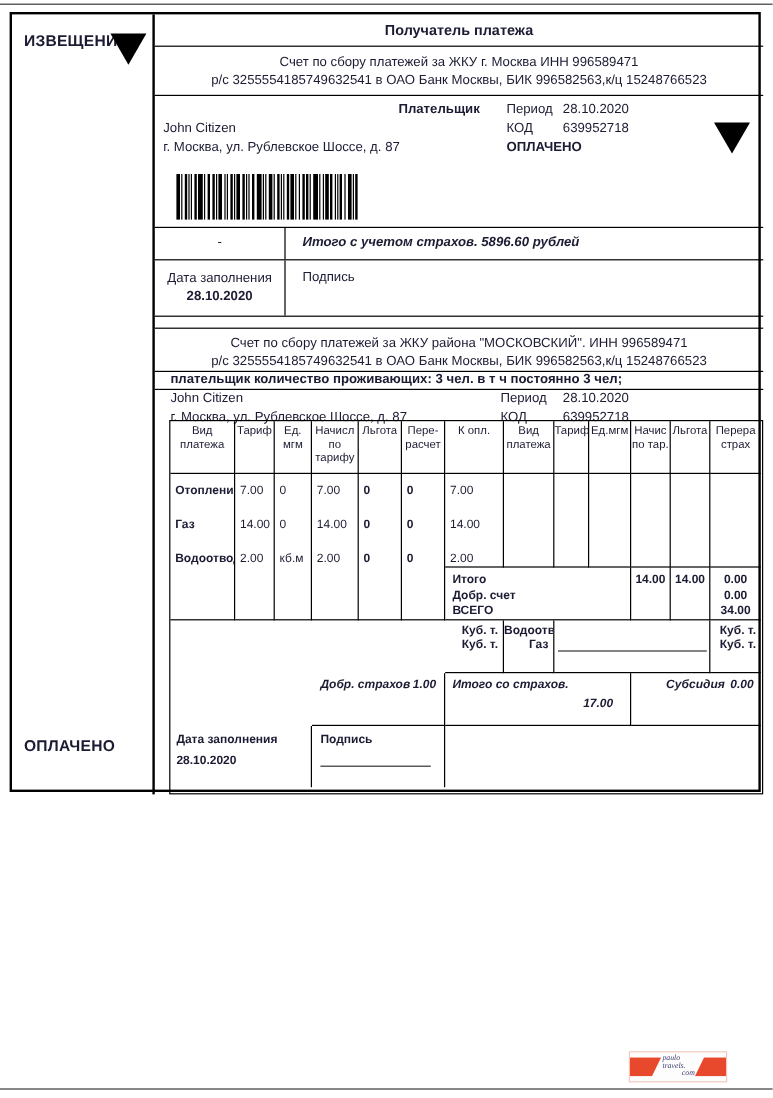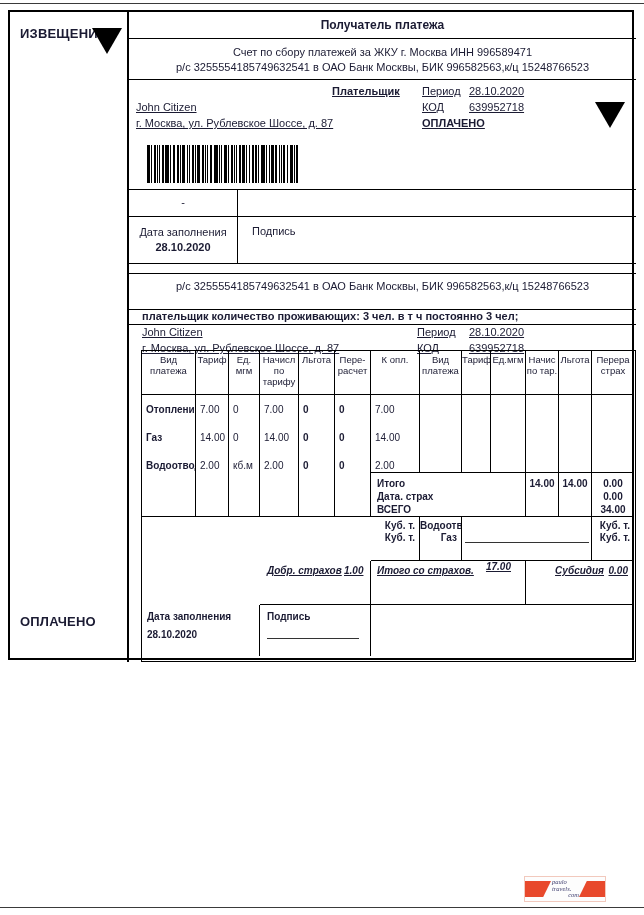--- a/index.html
+++ b/index.html
@@ -8,21 +8,21 @@
   .hrule { position:absolute; left:0; width:644px; border-top:1px solid #3a3a3a; }
   .form { position:absolute; left:8px; top:10px; width:626px; height:650px; border:2px solid var(--line); }
   .leftcol { position:absolute; left:0; top:0; width:119px; height:650px; border-right:2px solid var(--line); }
   .stub-label { position:absolute; left:10px; font-weight:bold; font-size:13px; letter-spacing:.2px; }
   .tri { width:0; height:0; border-left:15px solid transparent; border-right:15px solid transparent; border-top:26px solid #000; position:absolute; }
   .pane { position:absolute; left:119px; top:0; width:507px; height:650px; }
   .sec { position:absolute; left:0; width:507px; }
   .sec-header { top:0; height:27px; border-bottom:1.5px solid var(--line); text-align:center; font-weight:bold; font-size:12px; padding-top:6px; }
   .sec-recipient { top:27px; height:41px; border-bottom:1.5px solid var(--line); text-align:center; font-size:11px; padding-top:6px; line-height:15px; }
   .sec-payer { top:68px; height:65px; font-size:11px; }
-  .abs { position:absolute; white-space:nowrap;text-decoration:underline; }
+  .abs { position:absolute; white-space:nowrap; }
   .b { font-weight:bold; }
   .i { font-style:italic; }
   .barcode { position:absolute; left:18px; top:133px; width:204px; height:38px; display:flex; align-items:stretch; }
   .barcode div { background:#000; }
   .sec-itogo { top:177px; height:28px; border-top:1.5px solid var(--line); border-bottom:1.5px solid var(--line); display:flex; }
   .cell-dash { width:109px; border-right:1.5px solid var(--line); text-align:center; font-size:11px; padding-top:6px; }
   .cell-itogo { flex:1; font-size:11px; padding:6px 0 0 14px; }
   .sec-sign { top:205px; height:47px; border-bottom:1.5px solid var(--line); display:flex; }
   .cell-date { width:109px; border-right:1.5px solid var(--line); text-align:center; font-size:11px; padding-top:8px; line-height:15px; }
   .cell-podp { flex:1; font-size:11px; padding:8px 0 0 14px; }
@@ -124,31 +124,33 @@
         <div style="width: 1px; margin-right: 1px;"></div>
         <div style="width: 1px; margin-right: 1px;"></div>
         <div style="width: 2px; margin-right: 2px;"></div>
         <div style="width: 1px; margin-right: 2px;"></div>
         <div style="width: 3px; margin-right: 1px;"></div>
         <div style="width: 1px; margin-right: 1px;"></div>
         <div style="width: 2px; margin-right: 2px;"></div>
       </div>
     <div class="sec sec-itogo">
       <div class="cell-dash">-</div>
+      <div class="cell-itogo b i">Итого с  учетом страхов.   5896.60 рублей</div>
     </div>
     <div class="sec sec-sign">
       <div class="cell-date">
         <div>Дата заполнения</div>
         <div class="b">28.10.2020</div>
       </div>
       <div class="cell-podp">Подпись</div>
     </div>
     <div class="sec sec-gap"></div>
 
     <div class="sec sec2-recipient">
+      <div>Счет по сбору платежей за  ЖКУ района "МОСКОВСКИЙ". ИНН 996589471</div>
       <div>р/с 3255554185749632541 в ОАО Банк Москвы, БИК 996582563,к/ц 15248766523</div>
     </div>
     <div class="sec sec2-payerline">плательщик      количество проживающих:  3  чел. в т ч  постоянно  3 чел;</div>
     <div class="sec sec2-payer">
       <span class="abs" style="left:13px; top:1px">John Citizen</span>
       <span class="abs" style="left:288px; top:1px">Период</span>
       <span class="abs" style="left:340px; top:1px">28.10.2020</span>
       <span class="abs" style="left:13px; top:17px">г. Москва, ул. Рублевское Шоссе, д. 87</span>
       <span class="abs" style="left:288px; top:17px">КОД</span>
       <span class="abs" style="left:340px; top:17px">639952718</span>
@@ -208,21 +210,21 @@
 
       <div class="c br bb" style="grid-row:2;grid-column:8"></div>
       <div class="c br bb" style="grid-row:2;grid-column:9"></div>
       <div class="c br bb" style="grid-row:2;grid-column:10"></div>
       <div class="c br bb" style="grid-row:2;grid-column:11"></div>
       <div class="c br bb" style="grid-row:2;grid-column:12"></div>
       <div class="c bb" style="grid-row:2;grid-column:13"></div>
 
       <div class="c br bb totlbl" style="grid-row:3;grid-column:7/span 4">
         <div>Итого</div>
-        <div>Дата. страх</div>
+        <div>Добр. счет</div>
         <div>ВСЕГО</div>
       </div>
       <div class="c br bb totval" style="grid-row:3;grid-column:11">14.00</div>
       <div class="c br bb totval" style="grid-row:3;grid-column:12">14.00</div>
       <div class="c bb totval" style="grid-row:3;grid-column:13">
         <div>0.00</div>
         <div>0.00</div>
         <div>34.00</div>
       </div>
 
@@ -241,21 +243,21 @@
         <div class="b" style="text-align:right;padding:3px 4px 0 0">Куб. т.</div>
         <div class="b" style="text-align:right;padding:1px 4px 0 0">Куб. т.</div>
       </div>
 
       <div class="c br bb" style="grid-row:5;grid-column:4/span 3">
         <span class="abs b i" style="left:7px; top:4px">Добр. страхов</span>
         <span class="abs b i" style="left:84px; top:4px">1.00</span>
       </div>
       <div class="c br bb" style="grid-row:5;grid-column:7/span 4">
         <span class="abs b i" style="left:6px; top:4px">Итого со страхов.</span>
-        <span class="abs b i" style="right:14px; top:0">17.00</span>
+        <span class="abs b i" style="right:14px; top:20px">17.00</span>
       </div>
       <div class="c bb" style="grid-row:5;grid-column:11/span 3">
         <span class="abs b i" style="right:30px; top:4px">Субсидия</span>
         <span class="abs b i" style="right:6px; top:4px">0.00</span>
       </div>
 
       <div class="c br" style="grid-row:6;grid-column:1/span 3">
         <div class="b" style="padding:6px 0 0 5px">Дата заполнения</div>
         <div class="b" style="padding:7px 0 0 5px">28.10.2020</div>
       </div>

